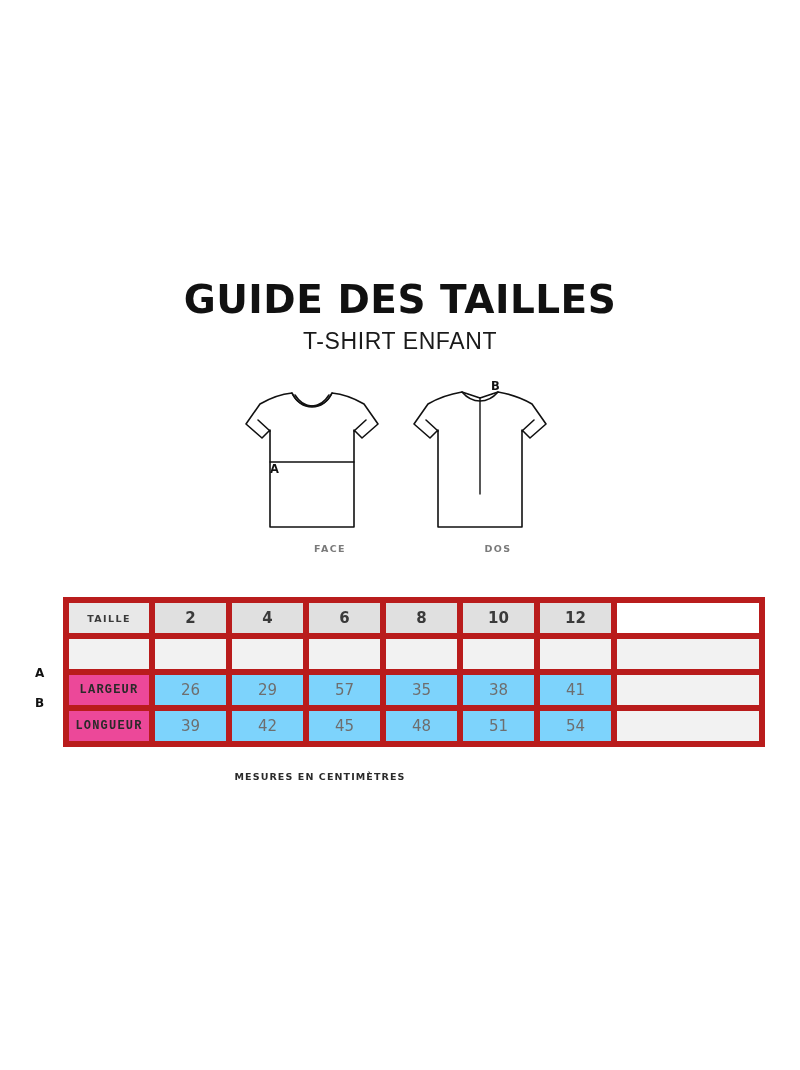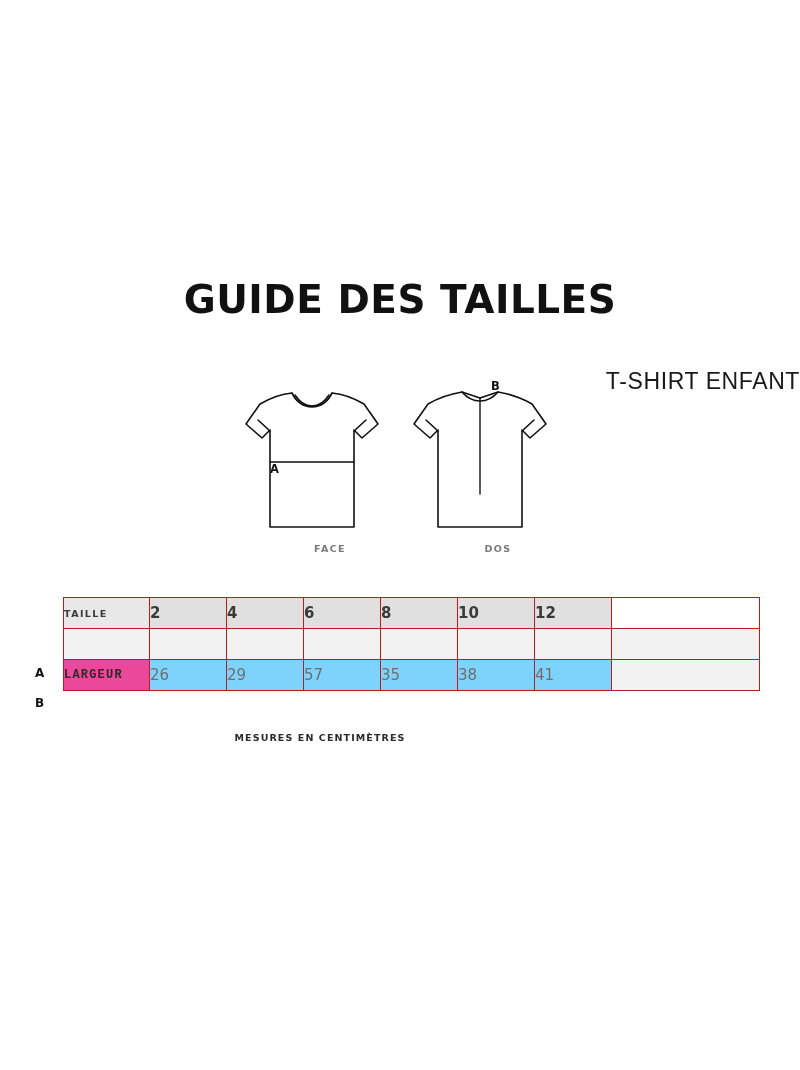--- a/index.html
+++ b/index.html
@@ -32,27 +32,26 @@
     font-weight: bold;
     letter-spacing: 0.5px;
     color: #111111;
     font-family: "DejaVu Sans", sans-serif;
   }
   .subtitle {
     position: absolute;
     top: 328px;
     left: 0;
     width: 800px;
-    text-align: right;
+    text-align: center;
     font-size: 23px;
     font-weight: normal;
     letter-spacing: 0.6px;
     color: #1a1a1a;
     font-family: "Liberation Sans", sans-serif;
-    margin-top: 40px;
   }
 
   
   .illus {
     position: absolute;
     top: 372px;
     left: 0;
     width: 800px;
     height: 175px;
   }
@@ -90,24 +89,25 @@
     left: 63px;
     top: 597px;
     width: 697px;
   }
   table.sizes {
     border-collapse: collapse;
     width: 697px;
     table-layout: fixed;
   }
   table.sizes td, table.sizes th {
-    border: 1px solid #b91c1c;
+    border: 6px solid #b91c1c;
     padding: 0;
     height: 30px;
     vertical-align: middle;
+    text-align: center;
   }
   col.c0 { width: 86px; }
   col.cv { width: 77px; }
   col.cend { width: 148px; }
 
   .hdr-cell {
     background: #e8e8e8;
     font-size: 9.5px;
     font-weight: bold;
     letter-spacing: 1.4px;
@@ -151,21 +151,21 @@
     font-size: 12px;
     font-weight: bold;
     color: #111;
     font-family: "DejaVu Sans", sans-serif;
   }
   .side-a { top: 666px; }
   .side-b { top: 696px; }
 
   .footnote {
     position: absolute;
-    top: 732px;
+    top: 771px;
     left: 0;
     width: 640px;
     text-align: center;
     font-size: 9.5px;
     font-weight: bold;
     letter-spacing: 1.1px;
     color: #2b2b2b;
     font-family: "DejaVu Sans", sans-serif;
   }
 </style>
@@ -254,18 +254,28 @@
         <tr>
           <td class="row-label">LARGEUR</td>
           <td class="row-val">26</td>
           <td class="row-val">29</td>
           <td class="row-val">57</td>
           <td class="row-val">35</td>
           <td class="row-val">38</td>
           <td class="row-val">41</td>
           <td class="row-end"></td>
         </tr>
+        <tr>
+          <td class="row-label">LONGUEUR</td>
+          <td class="row-val">39</td>
+          <td class="row-val">42</td>
+          <td class="row-val">45</td>
+          <td class="row-val">48</td>
+          <td class="row-val">51</td>
+          <td class="row-val">54</td>
+          <td class="row-end"></td>
+        </tr>
       </tbody>
     </table>
   </div>
 
   <div class="footnote">MESURES EN CENTIMÈTRES</div>
 </div>
 
 </body></html>

